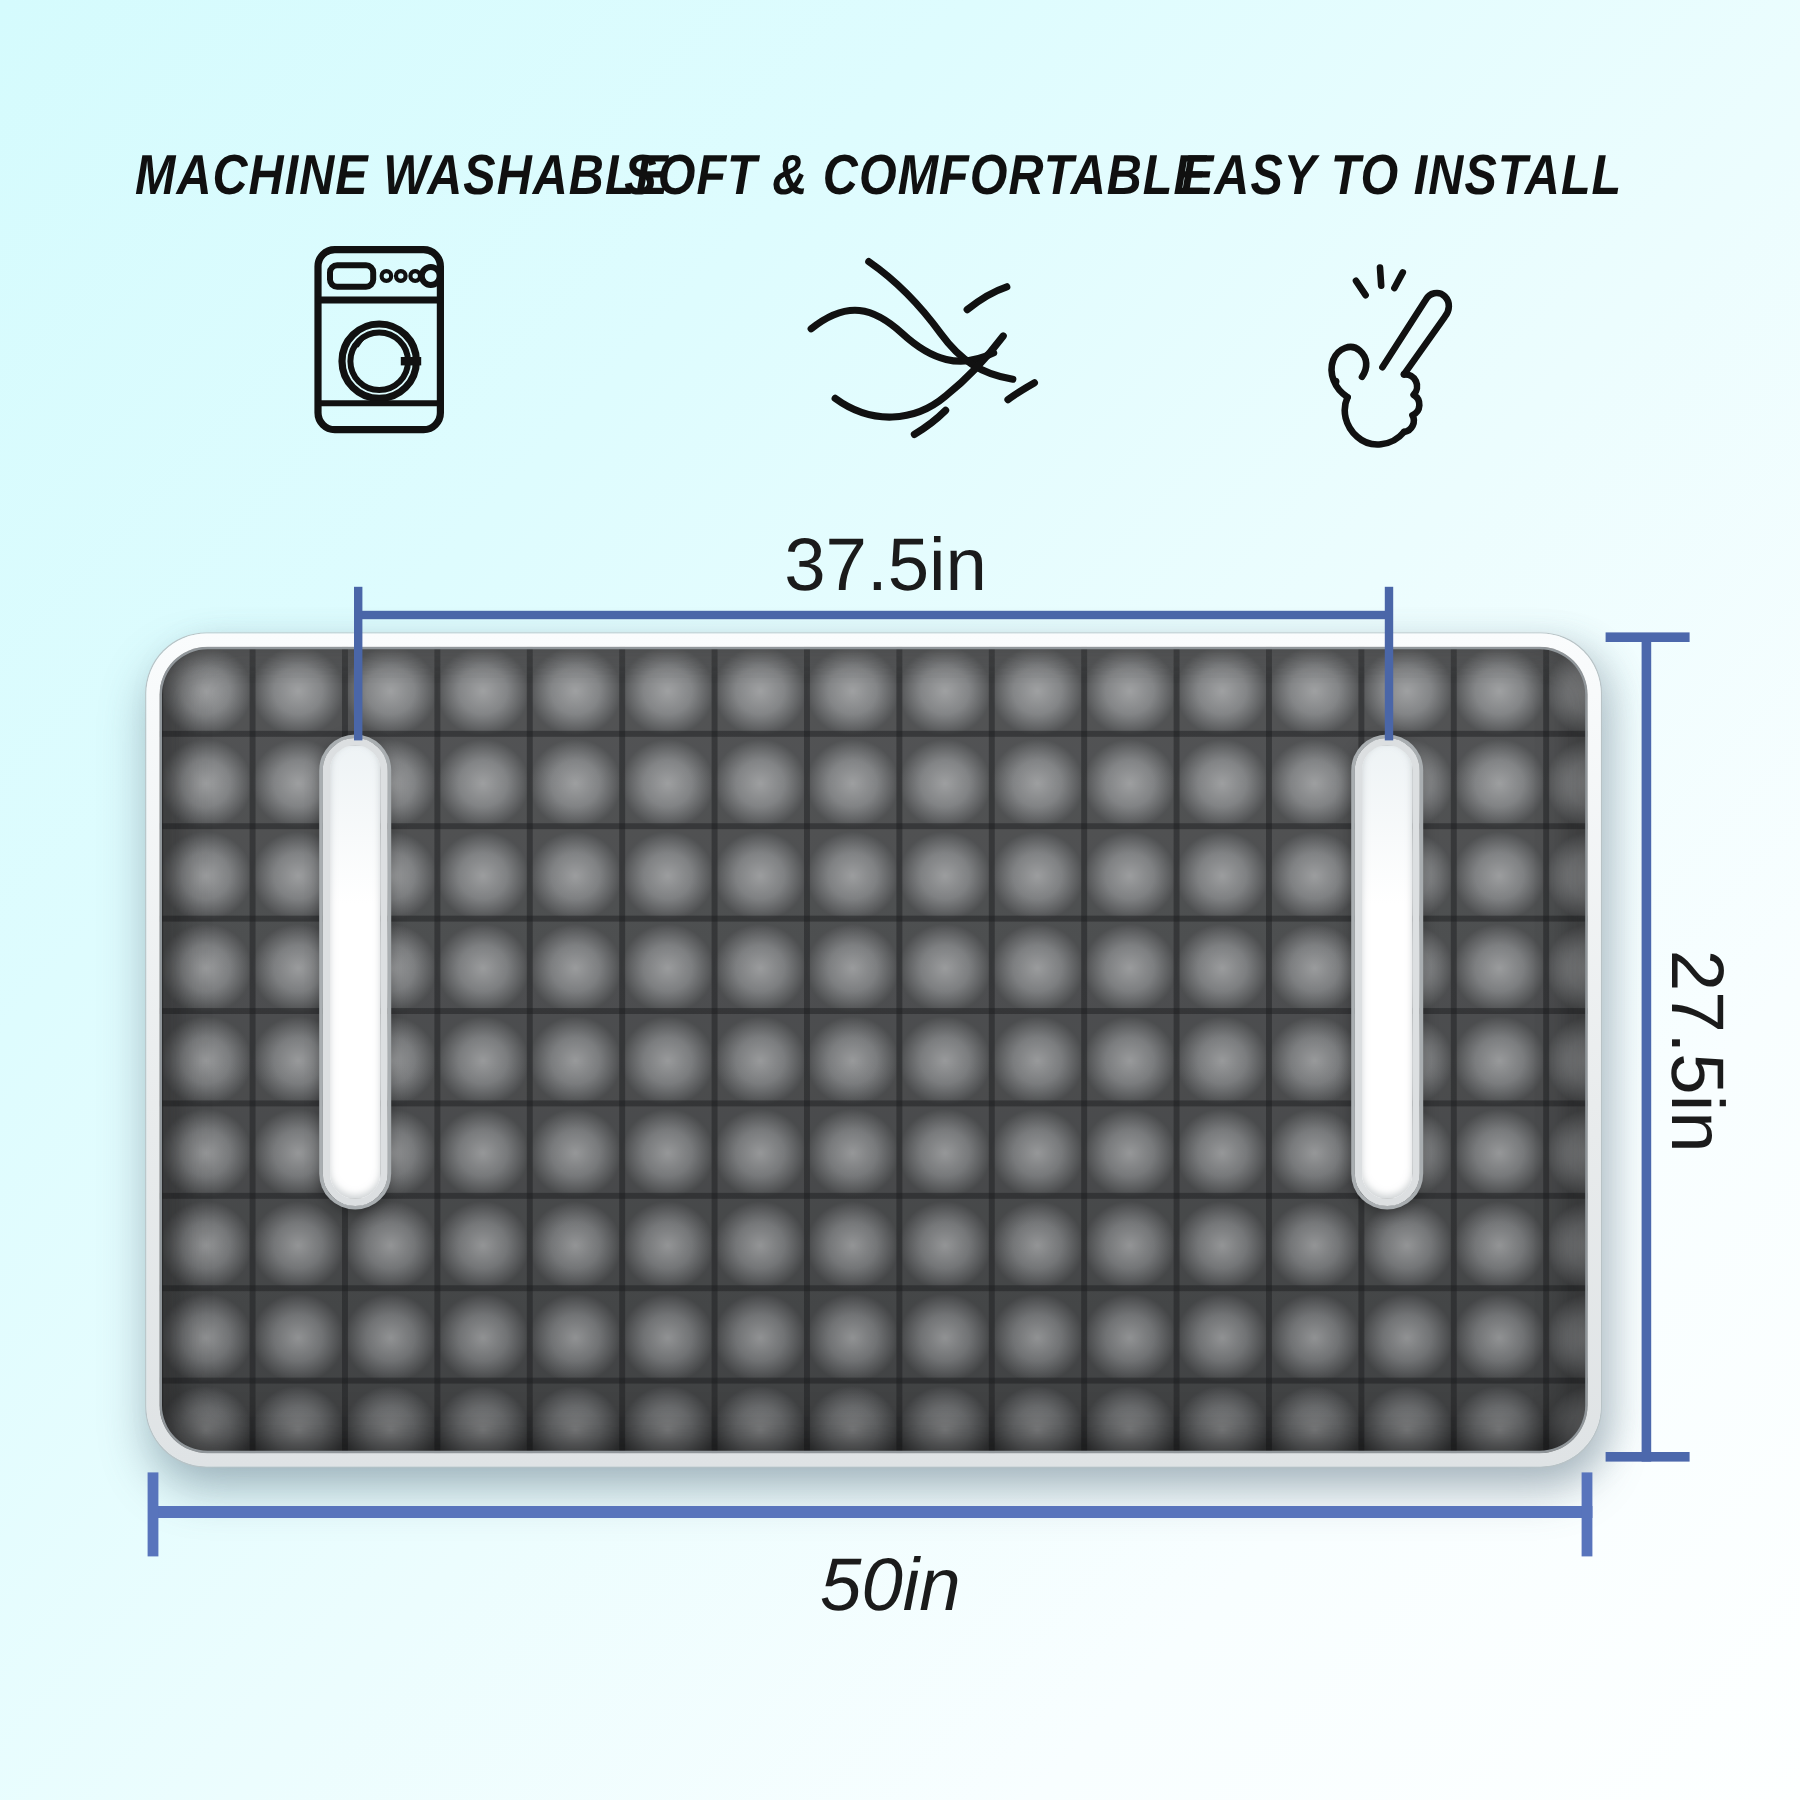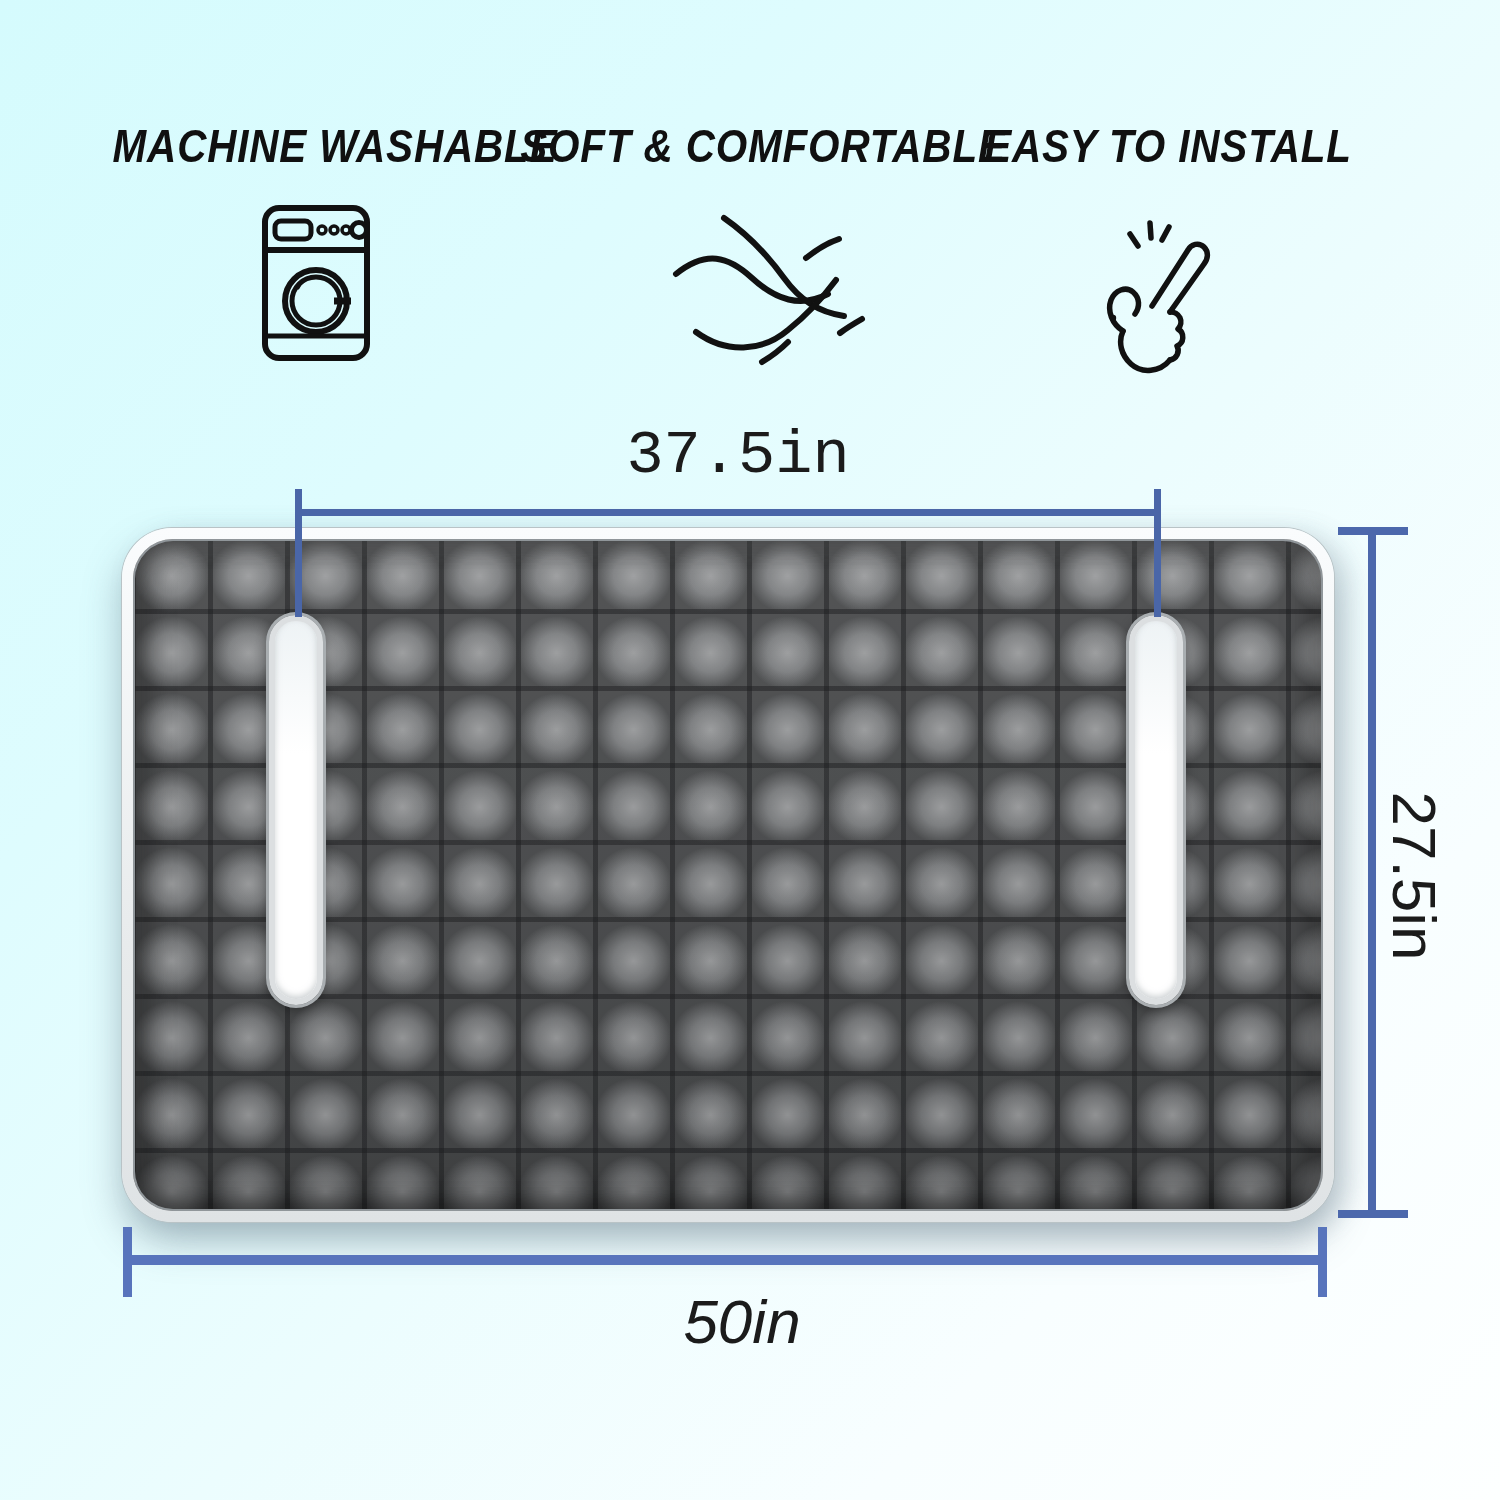--- a/index.html
+++ b/index.html
@@ -44,21 +44,21 @@
   .slot-right{left:1007px;}
   
   .dim{position:absolute;}
   .dim-label{
     position:absolute;color:#1b1b1b;font-size:62px;white-space:nowrap;
   }
   
   .top-line{left:298px;top:509px;width:860px;height:7px;}
   .top-tick-left{left:295px;top:489px;width:7px;height:128px;}
   .top-tick-right{left:1154px;top:489px;width:7px;height:128px;}
-  .label-top{left:738px;top:420px;transform:translateX(-50%);font-family:Liberation Mono, monospace;}
+  .label-top{left:738px;top:436px;transform:translateX(-50%);}
   
   .right-line{left:1368px;top:531px;width:8px;height:687px;}
   .right-tick-top{left:1338px;top:527px;width:70px;height:8px;}
   .right-tick-bottom{left:1338px;top:1210px;width:70px;height:8px;}
   .label-right{left:1414px;top:876px;transform:translate(-50%,-50%) rotate(90deg);}
   
   .bottom-line{left:127px;top:1255px;width:1200px;height:10px;}
   .bottom-tick-left{left:123px;top:1227px;width:9px;height:70px;}
   .bottom-tick-right{left:1318px;top:1227px;width:9px;height:70px;}
   .label-bottom{left:742px;top:1286px;transform:translateX(-50%);font-style:italic;}

